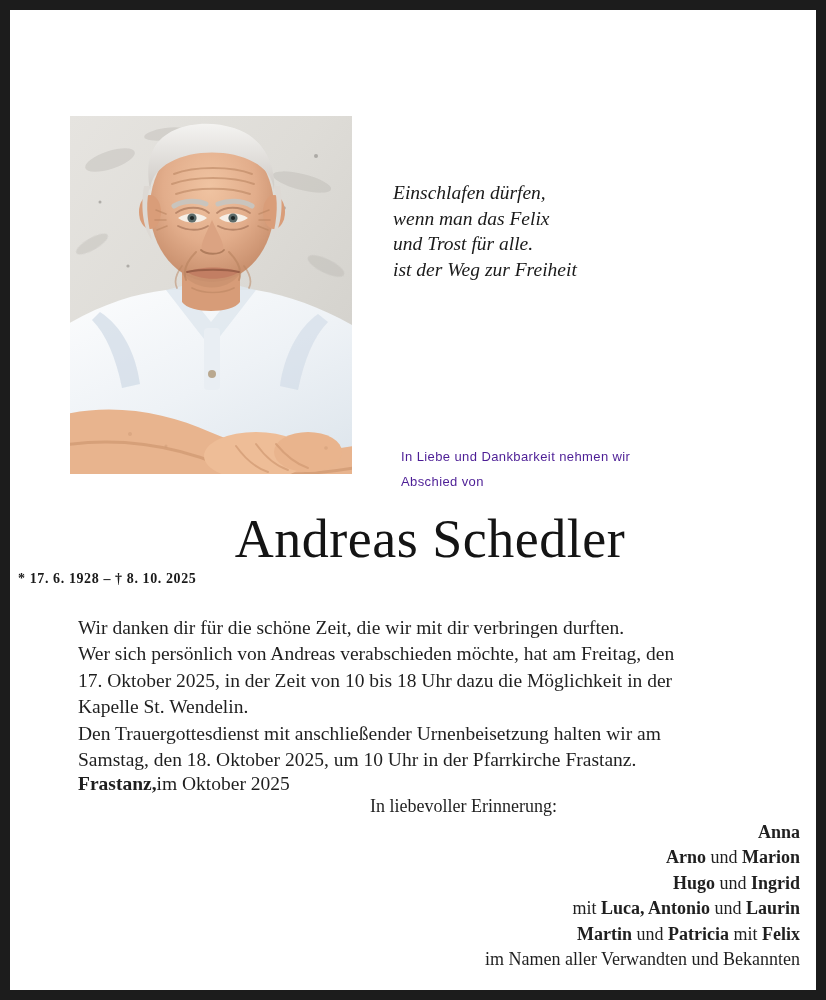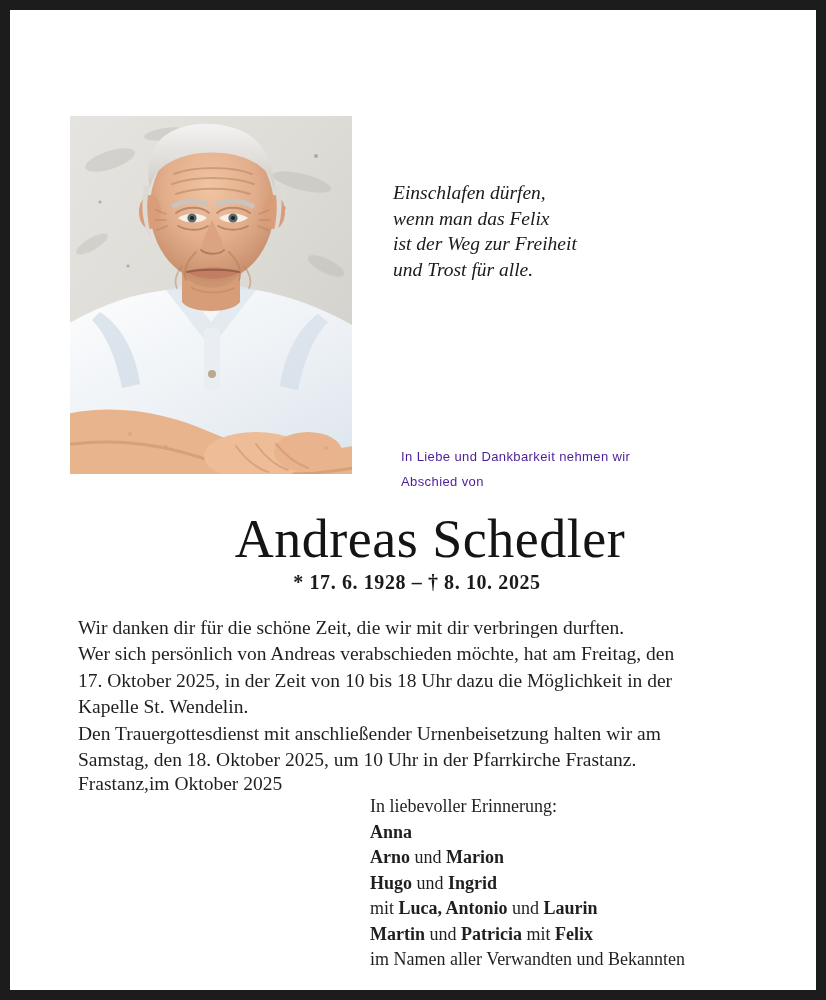--- a/index.html
+++ b/index.html
@@ -83,22 +83,21 @@
     font-weight: 400;
     letter-spacing: 0.5px;
     color: #141414;
     padding-left: 34px;
   }
   .dates {
     position: absolute;
     left: 0;
     right: 0;
     top: 513px;
-    text-align: center;
-    font-size: 20px;
+    font-size: 14px;
     font-weight: 700;
     letter-spacing: 0.6px;
     color: #1a1a1a;
     padding-left: 8px;
   }
 
   
   .body-text {
     position: absolute;
     left: 68px;
@@ -111,34 +110,34 @@
   .body-text .ln { display: block; }
 
   .place-line {
     position: absolute;
     left: 68px;
     top: 713px;
     font-size: 19.5px;
     line-height: 26px;
     color: #1f1f1f;
   }
-  .place-line b { font-weight: 400; text-align: right; }
+  .place-line b { font-weight: 700; text-align: right; }
 
   
   .family {
     position: absolute;
     left: 360px;
     top: 736px;
     width: 430px;
     font-size: 18px;
     line-height: 25.5px;
     color: #1f1f1f;
   }
   .family .heading { display: block; font-weight: 400; }
-  .family .fline { display: block; }
+  .family .fline { display: block; text-align: right; }
   .family .fline b { font-weight: 700; }
 
   
   .footer {
     position: absolute;
     left: 68px;
     top: 940px;
     font-size: 19.5px;
     line-height: 26px;
     color: #1f1f1f;
@@ -271,22 +270,22 @@
           <circle cx="60" cy="318" r="2"></circle>
           <circle cx="96" cy="330" r="1.6"></circle>
           <circle cx="256" cy="332" r="1.8"></circle>
         </g>
       </svg>
     </div>
 
     <div class="poem">
       <span class="ln">Einschlafen dürfen,</span>
       <span class="ln">wenn man das Felix</span>
+      <span class="ln">und Trost für alle.</span>
       <span class="ln">ist der Weg zur Freiheit</span>
-      <span class="ln">und Trost für alle.</span>
     </div>
 
     <div class="leadin">
       <span class="ln">In Liebe und Dankbarkeit nehmen wir</span>
       <span class="ln">Abschied von</span>
     </div>
 
     <div class="name">Andreas Schedler</div>
     <div class="dates">* 17. 6. 1928 – † 8. 10. 2025</div>
 

